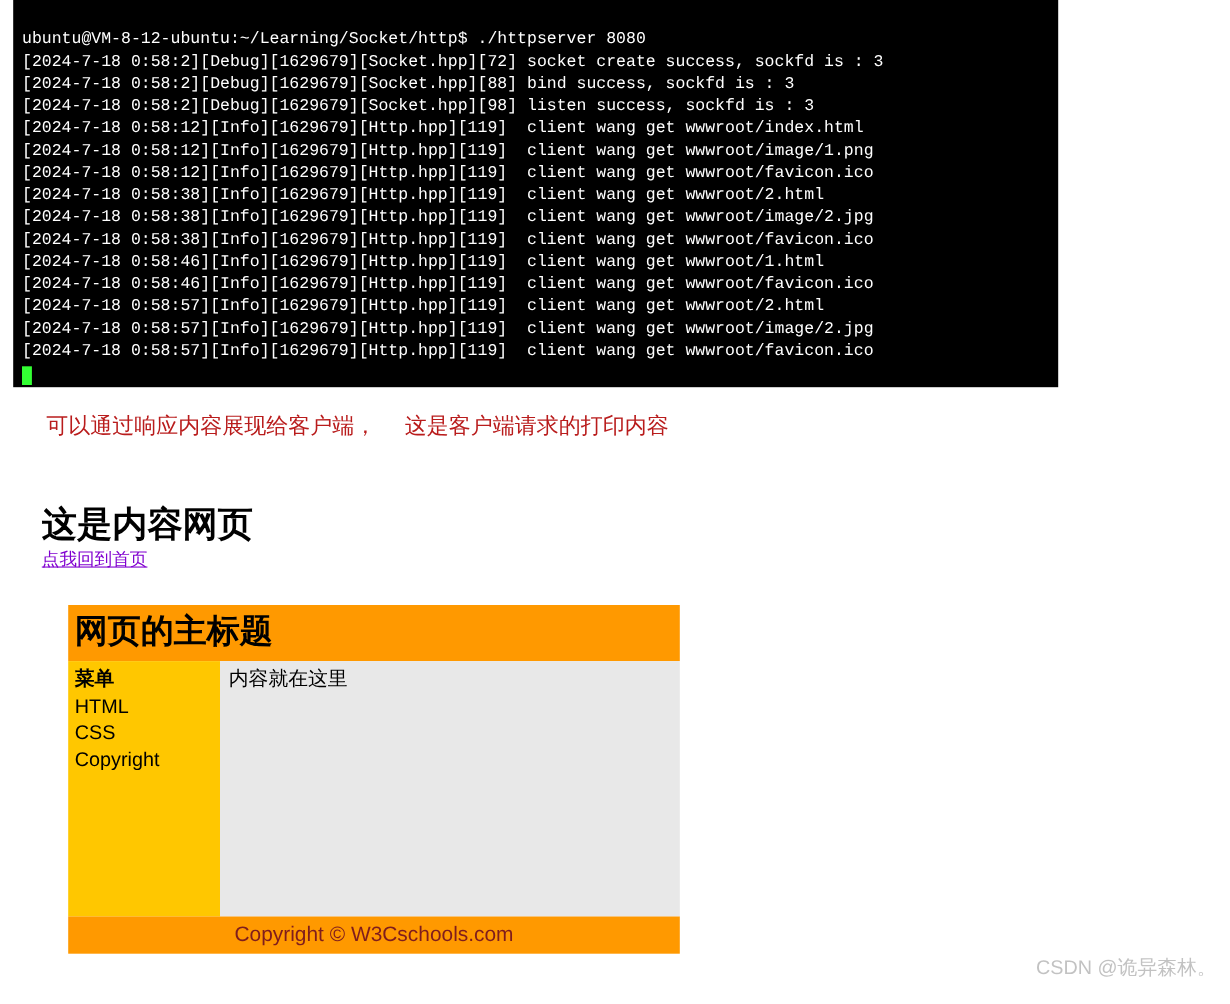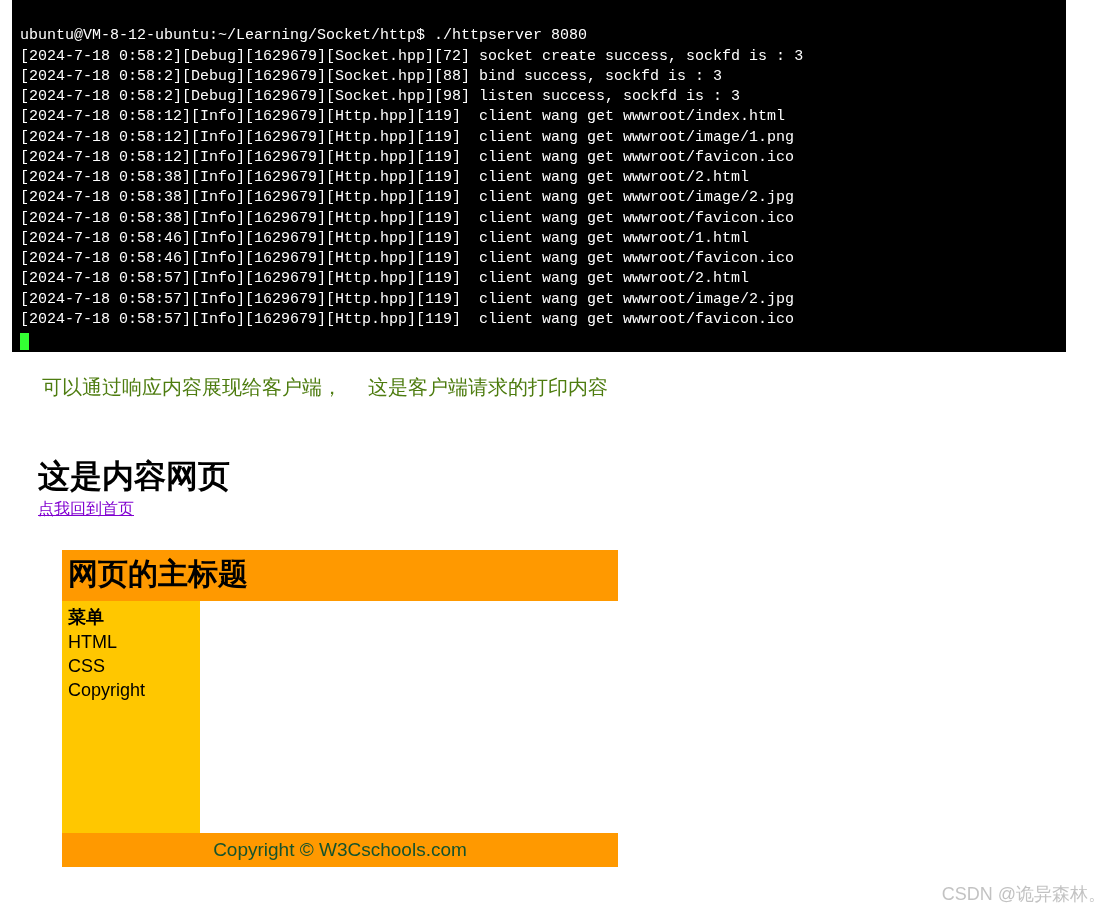--- a/index.html
+++ b/index.html
@@ -10,35 +10,35 @@
       width: 1118px;
     }
     .terminal {
       background: #000;
       color: #fff;
       font-family: "Consolas", "Courier New", monospace;
       font-size: 15px;
       line-height: 1.35;
       padding: 6px 8px 2px 8px;
       margin: 0 0 0 12px;
-      width: 1054px;
+      width: 950px;
       white-space: pre;
       position: relative;
     }
     .term-user { color: #fff; }
     .term-line { display: block; }
     .term-cursor {
       display: inline-block;
       width: 9px; height: 17px;
       background: #33ff33;
       vertical-align: bottom;
     }
     .caption {
       font-size: 20px;
-      color: #4d7c0f;
+      color: #b91c1c;
       margin: 22px 0 0 42px;
     }
     .caption .gap { display: inline-block; width: 26px; }
     .page-section {
       margin: 54px 0 0 38px;
     }
     .page-heading {
       font-size: 32px;
       font-weight: 700;
       color: #000;
@@ -76,26 +76,26 @@
       background: #e8e8e8;
       flex: 1;
       padding: 4px 8px;
       font-size: 18px;
     }
     .demo-footer {
       background: #ff9900;
       text-align: center;
       font-size: 19px;
       padding: 6px 0;
-      color: #14532d;
+      color: #7f1d1d;
     }
     .watermark {
       position: absolute;
       right: 12px;
-      bottom: 7px;
+      bottom: 22px;
       color: rgba(120,120,120,0.45);
       font-size: 18px;
       pointer-events: none;
     }
     .page-wrap { position: relative; width: 1118px; height: 913px; }
   </style>
 </head>
 <body>
 
 <div class="page-wrap">
@@ -113,19 +113,22 @@
 
     <div class="demo-box">
       <div class="demo-title">网页的主标题</div>
       <div class="demo-body">
         <div class="demo-menu">
           <div class="demo-menu-title">菜单</div>
           <div>HTML</div>
           <div>CSS</div>
           <div>Copyright</div>
         </div>
+        <div class="demo-content">
+          <span>内容就在这里</span>
+        </div>
       </div>
       <div class="demo-footer">Copyright © W3Cschools.com</div>
     </div>
   </div>
 
   <div class="watermark">CSDN @诡异森林。</div>
 </div>
 
 </body></html>

